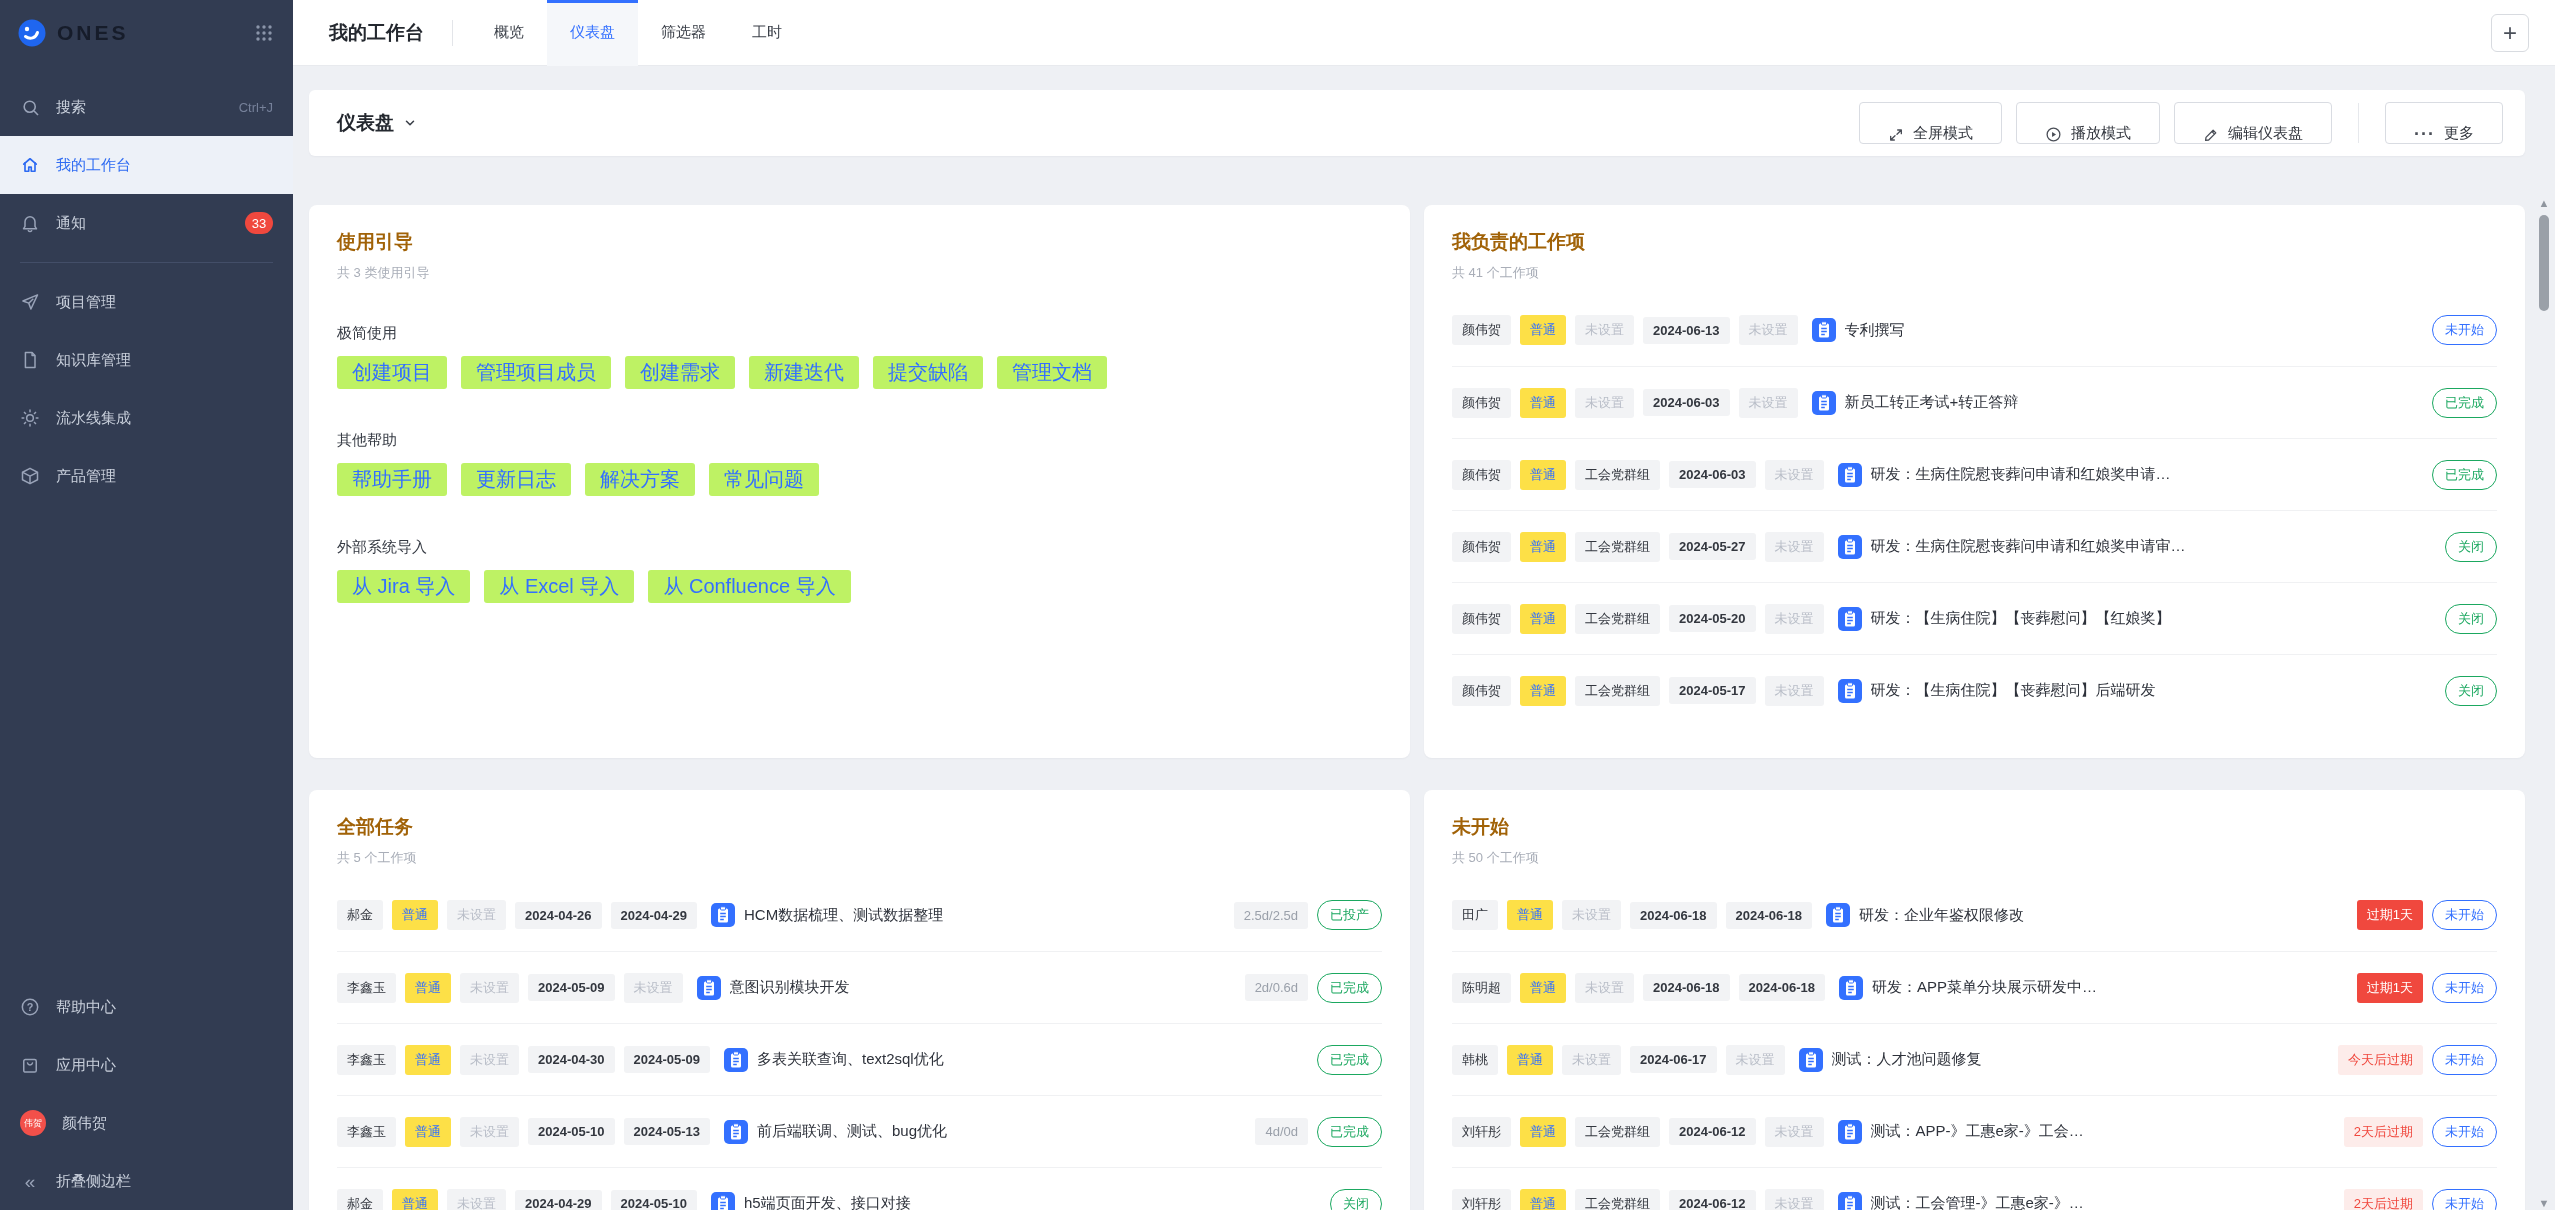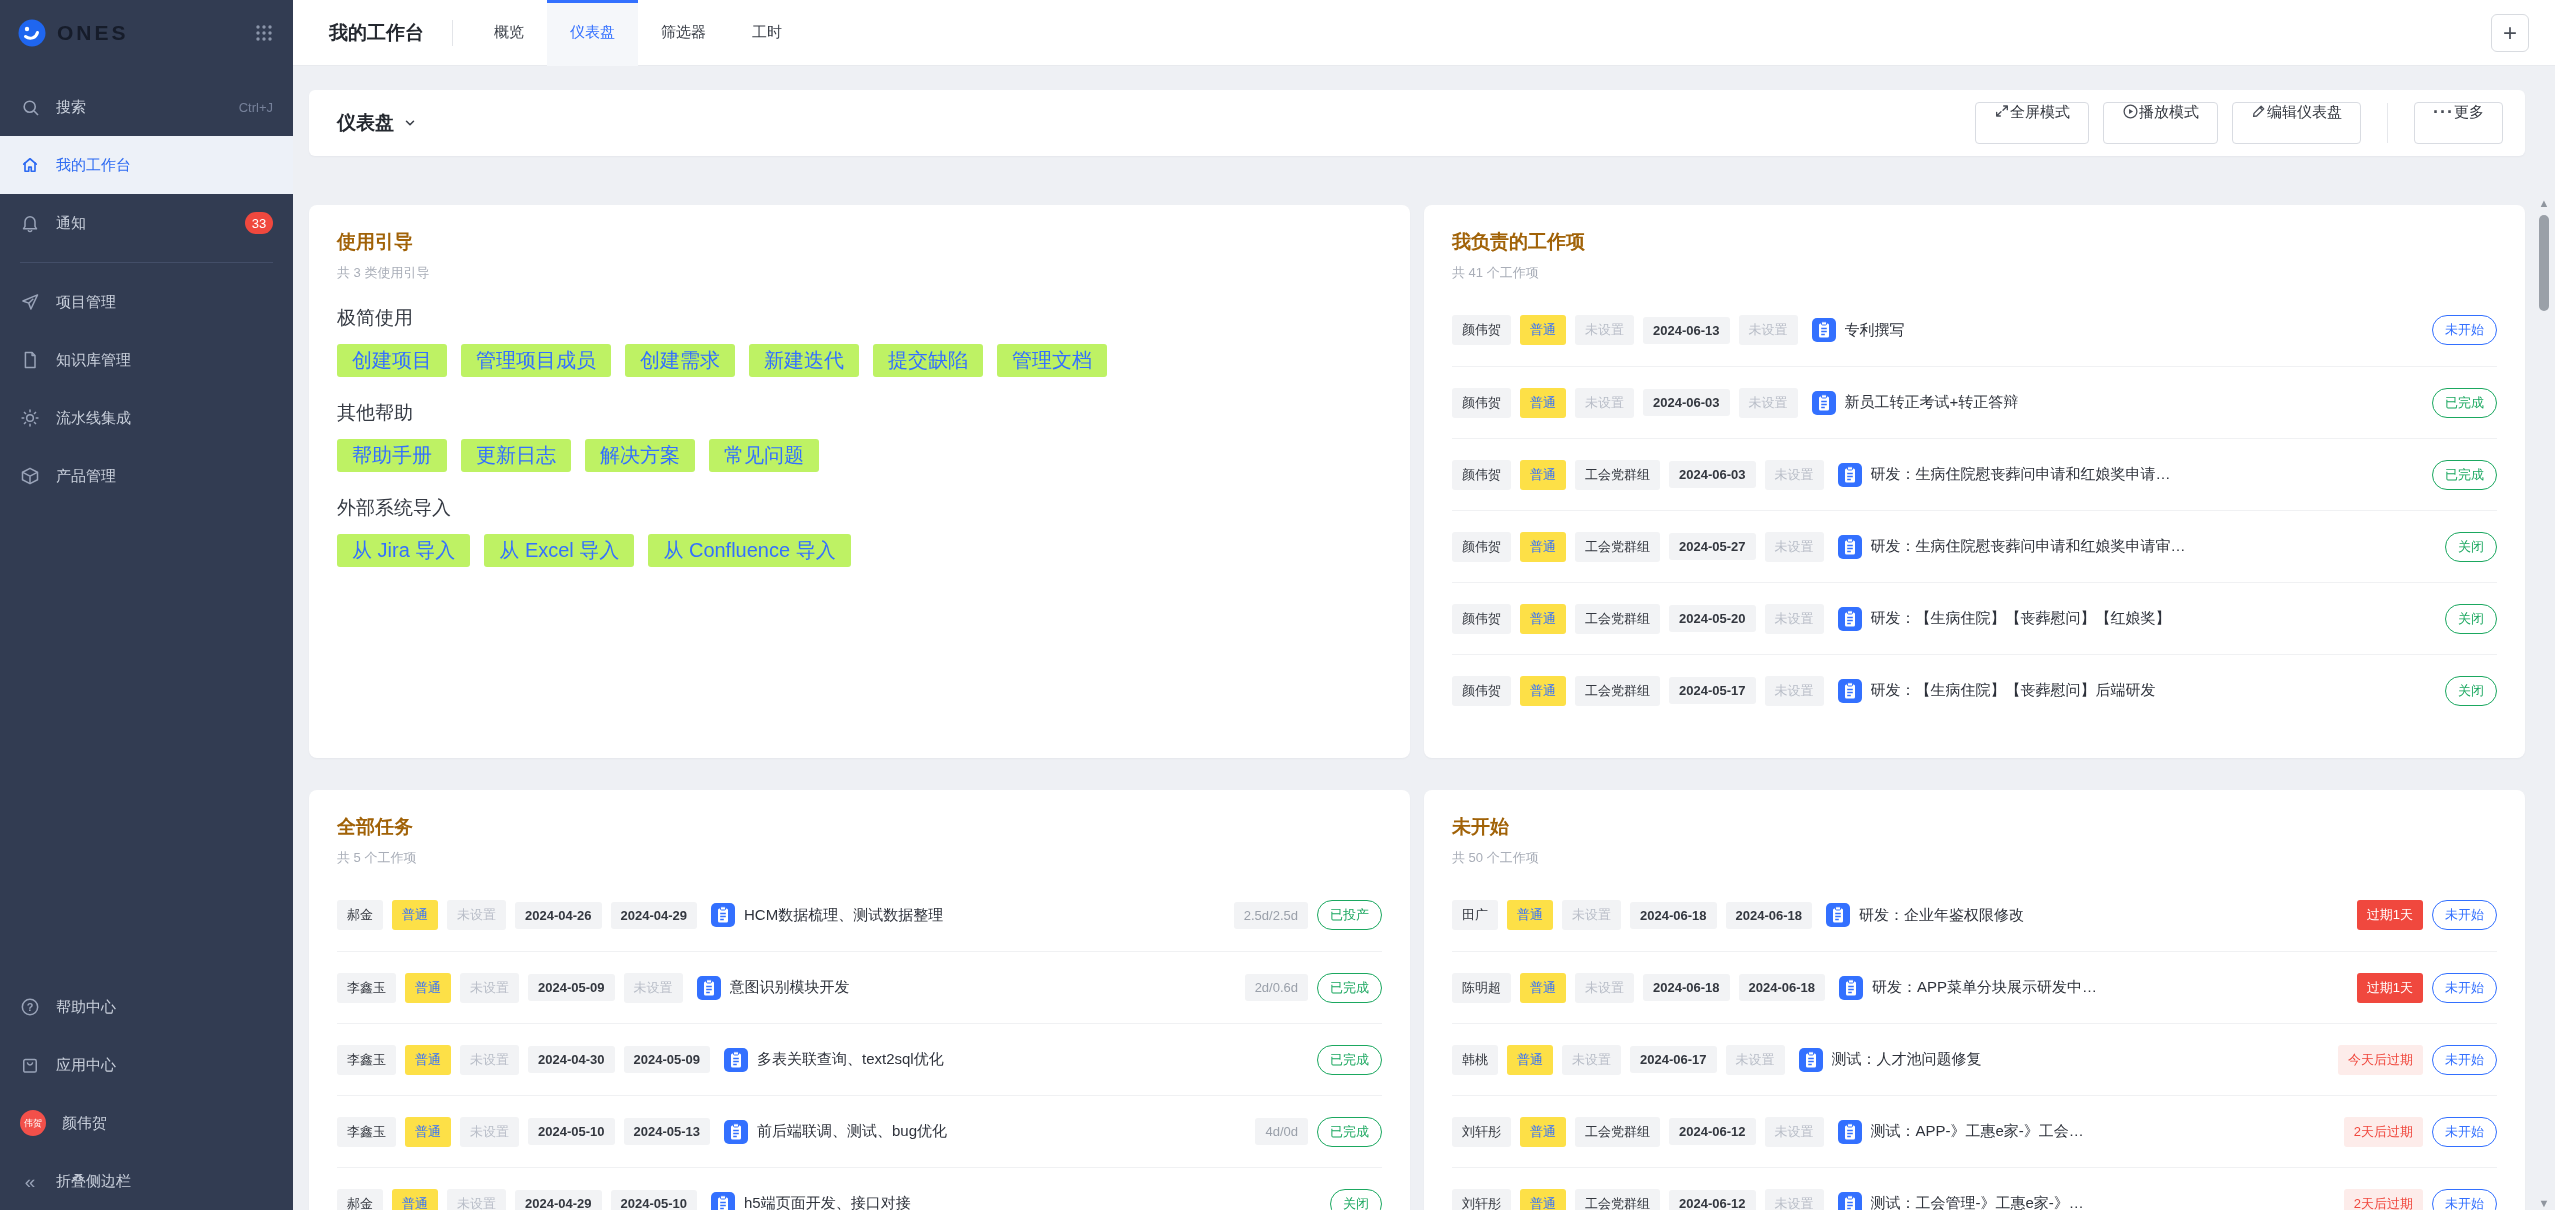--- a/index.html
+++ b/index.html
@@ -40,32 +40,32 @@
   .tb-sep{width:1px;height:26px;background:#e3e5e9;margin:0 18px 0 28px}
   .tab{height:66px;display:flex;align-items:center;padding:0 23px;font-size:15px;color:#3a3f48;cursor:pointer;position:relative}
   .tab.active{color:var(--accent);background:#f5f7fa;box-shadow:inset 0 3px 0 var(--accent)}
   .add-btn{margin-left:auto;margin-right:26px;width:38px;height:38px;border:1px solid #d8dbe0;border-radius:6px;background:#fff;font-size:24px;font-weight:400;color:#4a4f59;display:flex;align-items:center;justify-content:center;cursor:pointer;line-height:1}
 
   
   .dash-header{margin:24px 30px 0 16px;height:66px;background:#fff;border-radius:6px;display:flex;align-items:center;padding:0 22px 0 28px;box-shadow:0 1px 2px rgba(31,35,41,.04);flex:none}
   .dash-title{font-size:19px;font-weight:700;color:#24282f;display:flex;align-items:center;gap:9px;cursor:pointer}
   .dash-title .chev{display:flex;color:#3a3f48}
   .dash-actions{margin-left:auto;display:flex;align-items:center;gap:14px}
-  .hbtn{height:42px;border:1px solid #d9dce2;border-radius:4px;background:#fff;display:flex;align-items:flex-start;gap:0;padding:0 18px;font-size:15px;color:#33373f;cursor:pointer;white-space:nowrap}
+  .hbtn{height:42px;border:1px solid #d9dce2;border-radius:4px;background:#fff;display:flex;align-items:flex-end;gap:9px;padding:0 28px;font-size:15px;color:#33373f;cursor:pointer;white-space:nowrap}
   .hbtn .bicon{display:flex;color:#4a4e57}
   .more-glyph{font-size:18px;font-weight:700;letter-spacing:1px;line-height:1;color:#4a4e57}
   .actions-sep{width:1px;height:40px;background:#e6e8ec;margin:0 12px}
 
   
   .cards{display:grid;grid-template-columns:1fr 1fr;gap:32px 14px;margin:49px 30px 0 16px}
   .card{background:#fff;border-radius:8px;padding:24px 28px;height:553px;overflow:hidden;box-shadow:0 1px 2px rgba(31,35,41,.04)}
   .card-title{font-size:19px;font-weight:700;color:#a16207}
   .card-sub{font-size:13px;color:#a9aeb8;margin-top:9px}
 
-  .gsec-label{font-size:19px;color:#363b44;margin-top:23px}
+  .gsec-label{font-size:15px;color:#363b44;margin-top:42px}
   .chip-row{display:flex;gap:14px;margin-top:13px;flex-wrap:wrap}
   .chip{background:#bef264;color:var(--accent);font-size:20px;padding:3px 15px;border-radius:3px;cursor:pointer;white-space:nowrap}
 
   .rows{margin-top:12px}
   .wrow{display:flex;align-items:center;height:72px;gap:9px;cursor:pointer}
   .wrow + .wrow{border-top:1px solid #f0f1f3}
   .tag{background:#f2f3f5;border-radius:3px;font-size:13px;padding:6px 10px;color:#33373f;white-space:nowrap;flex:none}
   .t-pri{background:#fde047;color:var(--accent)}
   .t-date{font-weight:700}
   .kind-unset{color:#b9bec8}

